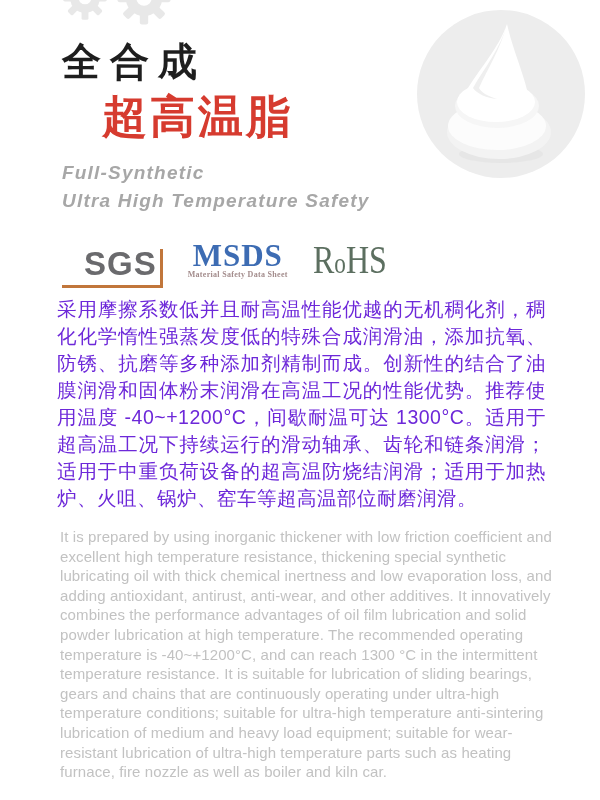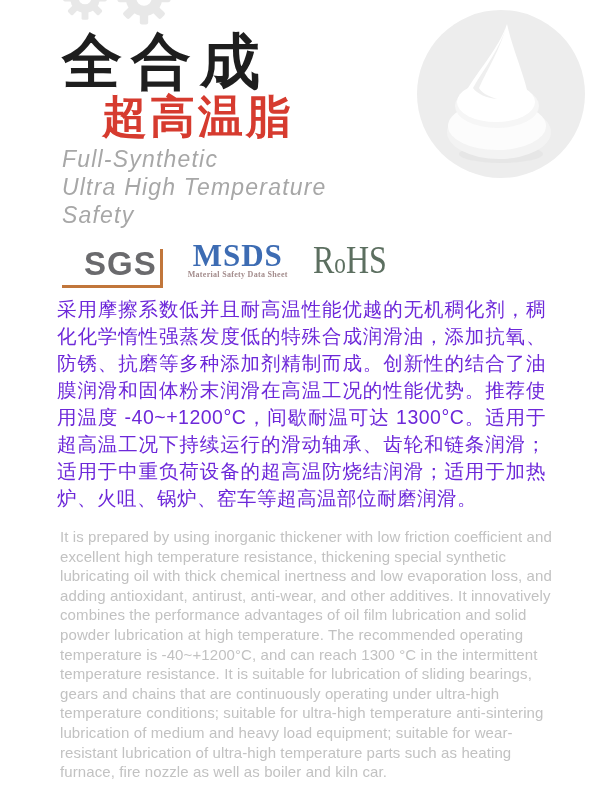--- a/index.html
+++ b/index.html
@@ -11,23 +11,23 @@
   .gears { position:absolute; left:58px; top:0; width:140px; height:27px; overflow:hidden; }
   .gear  { position:absolute; }
   .gear.g1 { left:4px;  top:-25px; }
   .gear.g2 { left:58px; top:-30px; }
 
   
   .product-photo { position:absolute; left:417px; top:8px; width:168px; height:172px; }
 
   
   .header { position:absolute; left:62px; top:34px; width:340px; }
-  .title-line1 { font-size:60px; line-height:55px; font-weight:600; color:#1e1e1e; letter-spacing:9px; }
+  .title-line1 { font-size:39px; line-height:55px; font-weight:600; color:#1e1e1e; letter-spacing:9px; }
   .title-line2 { font-size:45px; line-height:55px; font-weight:800; color:#d63b2f; letter-spacing:3px;margin-left:40px; }
-  .subtitle { margin-top:1px; font-style:italic; color:#a7a7a7; font-size:23px; line-height:28px; letter-spacing:1.2px; }
+  .subtitle { margin-top:15px; font-style:italic; color:#a7a7a7; font-size:19px; line-height:28px; letter-spacing:1.2px;font-weight:bold; }
 
   
   .certs { position:absolute; left:62px; top:240px; height:48px; display:flex; align-items:flex-end; gap:25px; }
   .sgs { position:relative; padding:0 6px 5px 22px; border-bottom:3px solid #c1763b; }
   .sgs-text { font-size:33px; line-height:33px; font-weight:800; color:#6a6a6d; letter-spacing:1px; }
   .sgs-vbar { position:absolute; right:0; top:2px; width:3px; height:39px; background:#c1763b; }
   .msds { display:flex; flex-direction:column; align-items:center; padding-bottom:8px;font-family:Liberation Serif, serif; }
   .msds-text { font-size:31px; line-height:29px; font-weight:800; color:#3d6cb3; letter-spacing:1px; }
   .msds-sub { font-size:8px; line-height:10px; font-weight:700; color:#a38c8c; letter-spacing:0.3px; white-space:nowrap; }
   .rohs { font-family:"Liberation Serif","DejaVu Serif",serif; color:#5c6f60; font-size:40px; line-height:38px;

